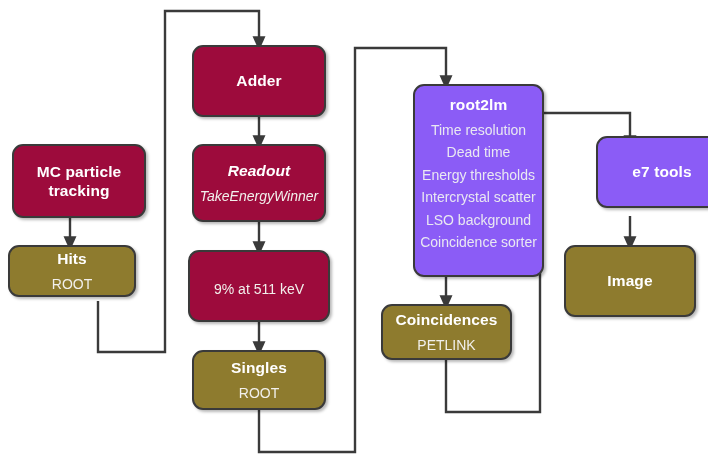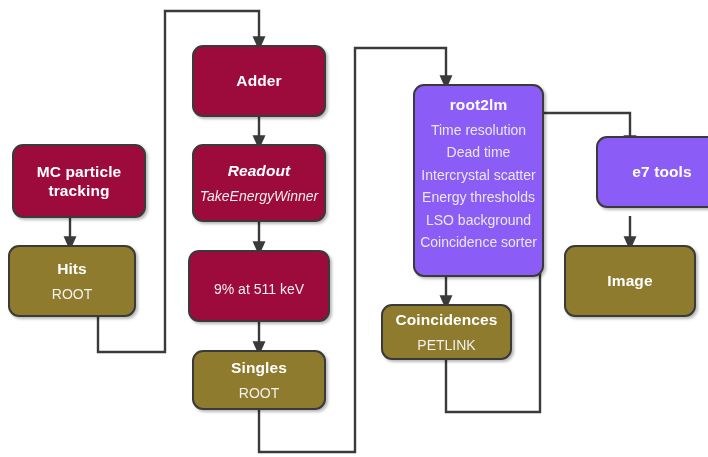--- a/index.html
+++ b/index.html
@@ -109,21 +109,21 @@
     </g>
   </svg>
 
   <div class="node fill-maroon" style="left:12px; top:144px; width:134px; height:74px;">
     <div class="title">
       <span>MC particle</span><br>
       <span>tracking</span>
     </div>
   </div>
 
-  <div class="node fill-gold" style="left:8px; top:245px; width:128px; height:72px;">
+  <div class="node fill-gold" style="left:8px; top:245px; width:128px; height:52px;">
     <div class="title">Hits</div>
     <div class="sub">ROOT</div>
   </div>
 
   <div class="node fill-maroon" style="left:192px; top:45px; width:134px; height:72px;">
     <div class="title">Adder</div>
   </div>
 
   <div class="node fill-maroon" style="left:192px; top:144px; width:134px; height:78px;font-style:italic;">
     <div class="title">Readout</div>
@@ -136,22 +136,22 @@
 
   <div class="node fill-gold" style="left:192px; top:350px; width:134px; height:60px;">
     <div class="title">Singles</div>
     <div class="sub">ROOT</div>
   </div>
 
   <div class="node fill-navy listbox" style="left:381px; top:84px; width:131px; height:193px;">
     <div class="title">root2lm</div>
     <div class="item">Time resolution</div>
     <div class="item">Dead time</div>
+    <div class="item">Energy thresholds</div>
     <div class="item">Intercrystal scatter</div>
-    <div class="item">Energy thresholds</div>
     <div class="item">LSO background</div>
     <div class="item">Coincidence sorter</div>
   </div>
 
   <div class="node fill-gold" style="left:381px; top:304px; width:131px; height:56px;">
     <div class="title">Coincidences</div>
     <div class="sub">PETLINK</div>
   </div>
 
   <div class="node fill-navy" style="left:564px; top:136px; width:132px; height:72px;">

